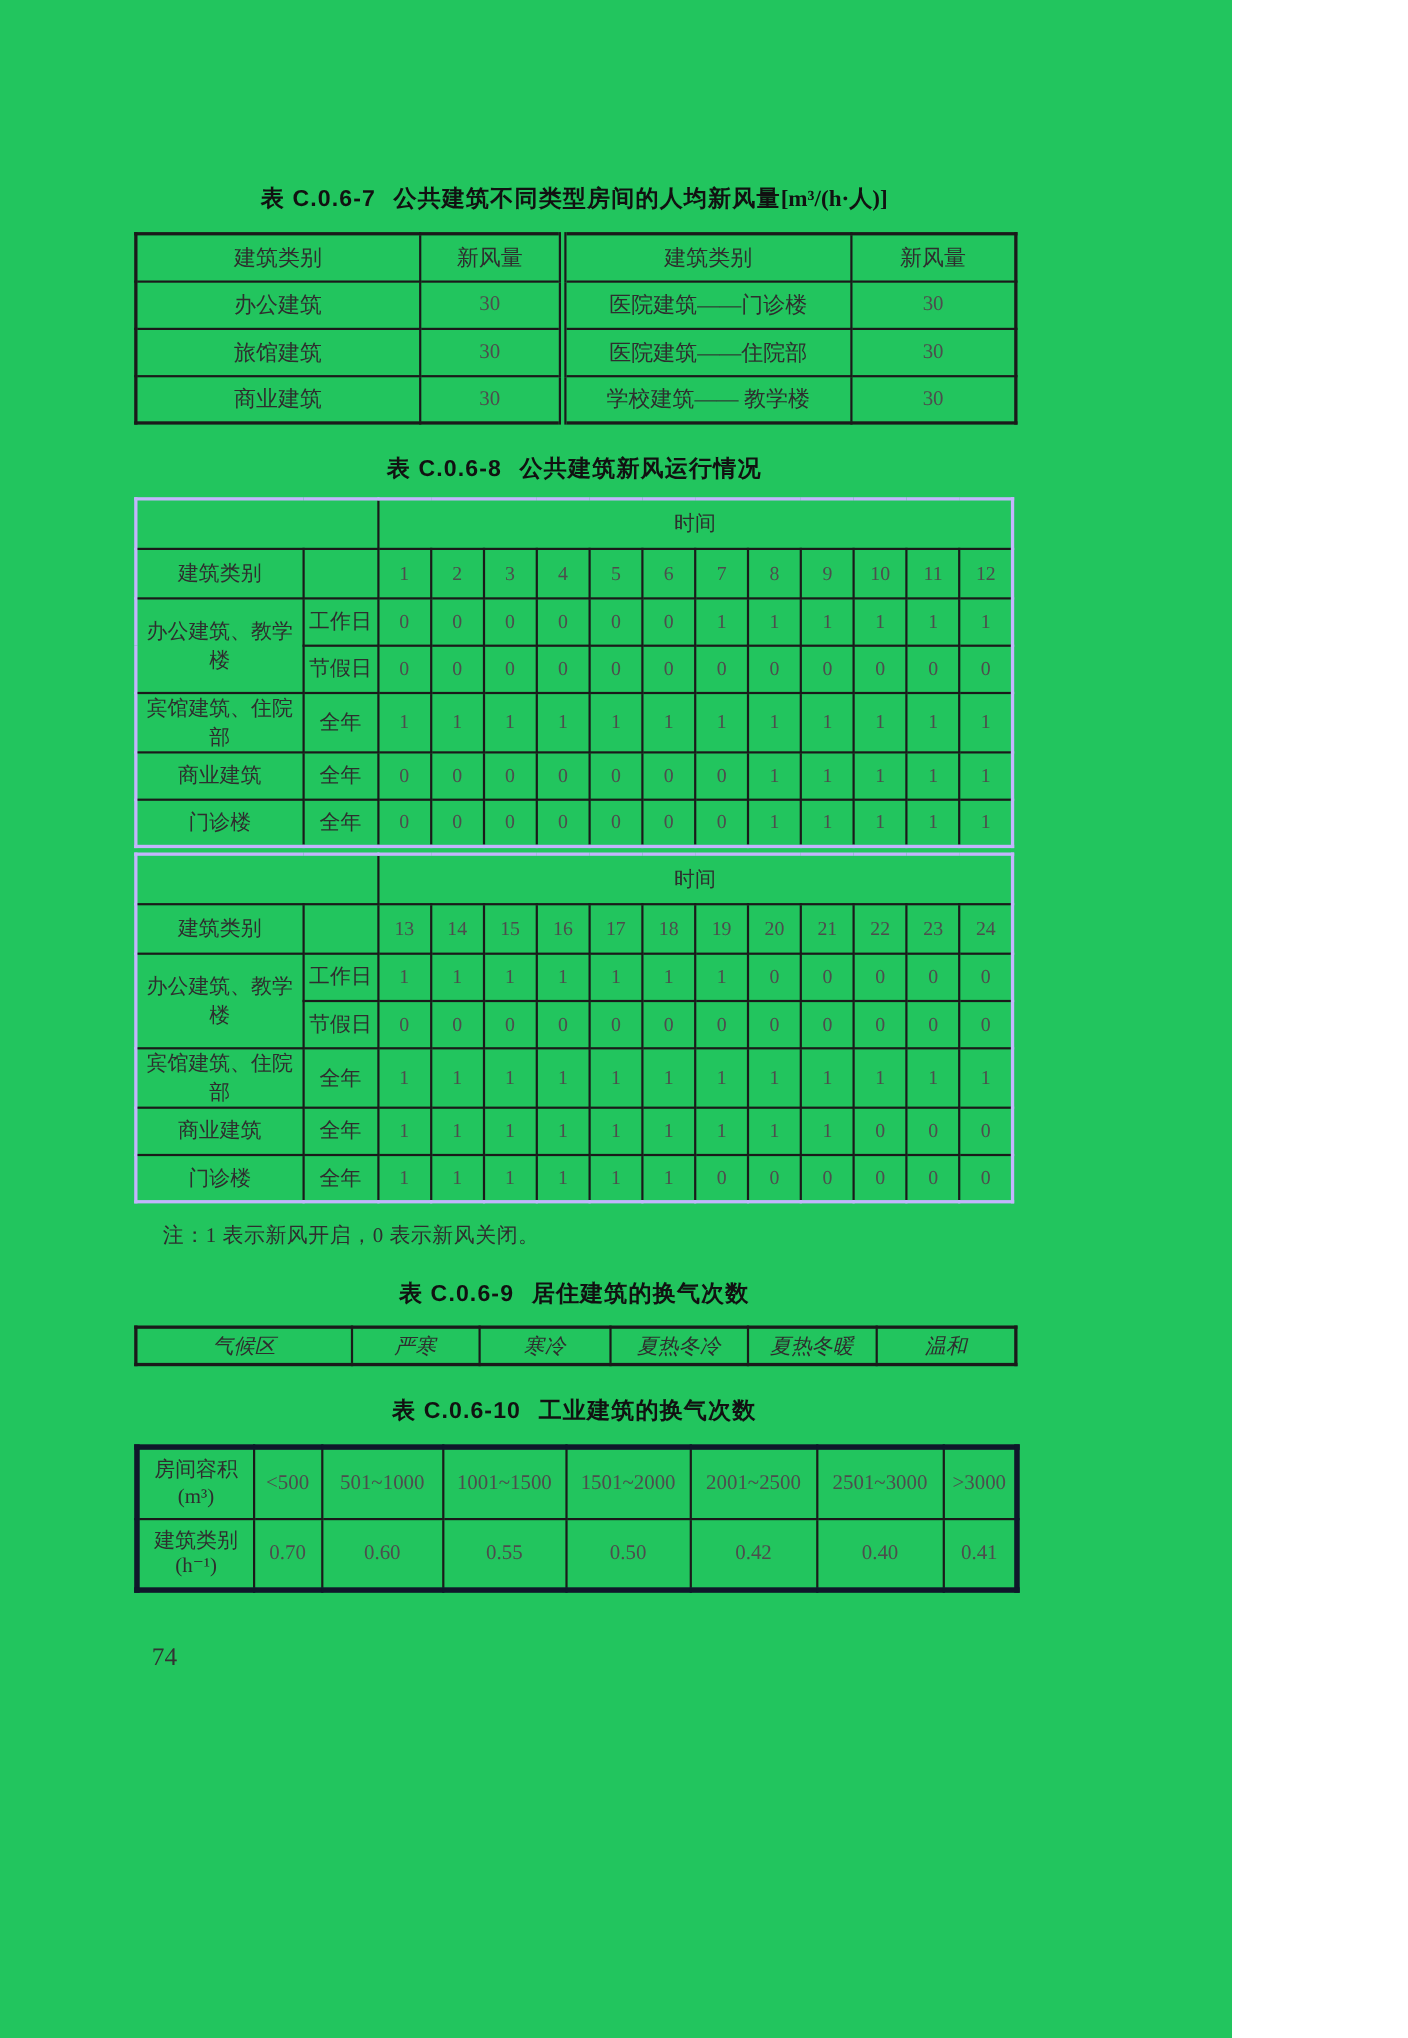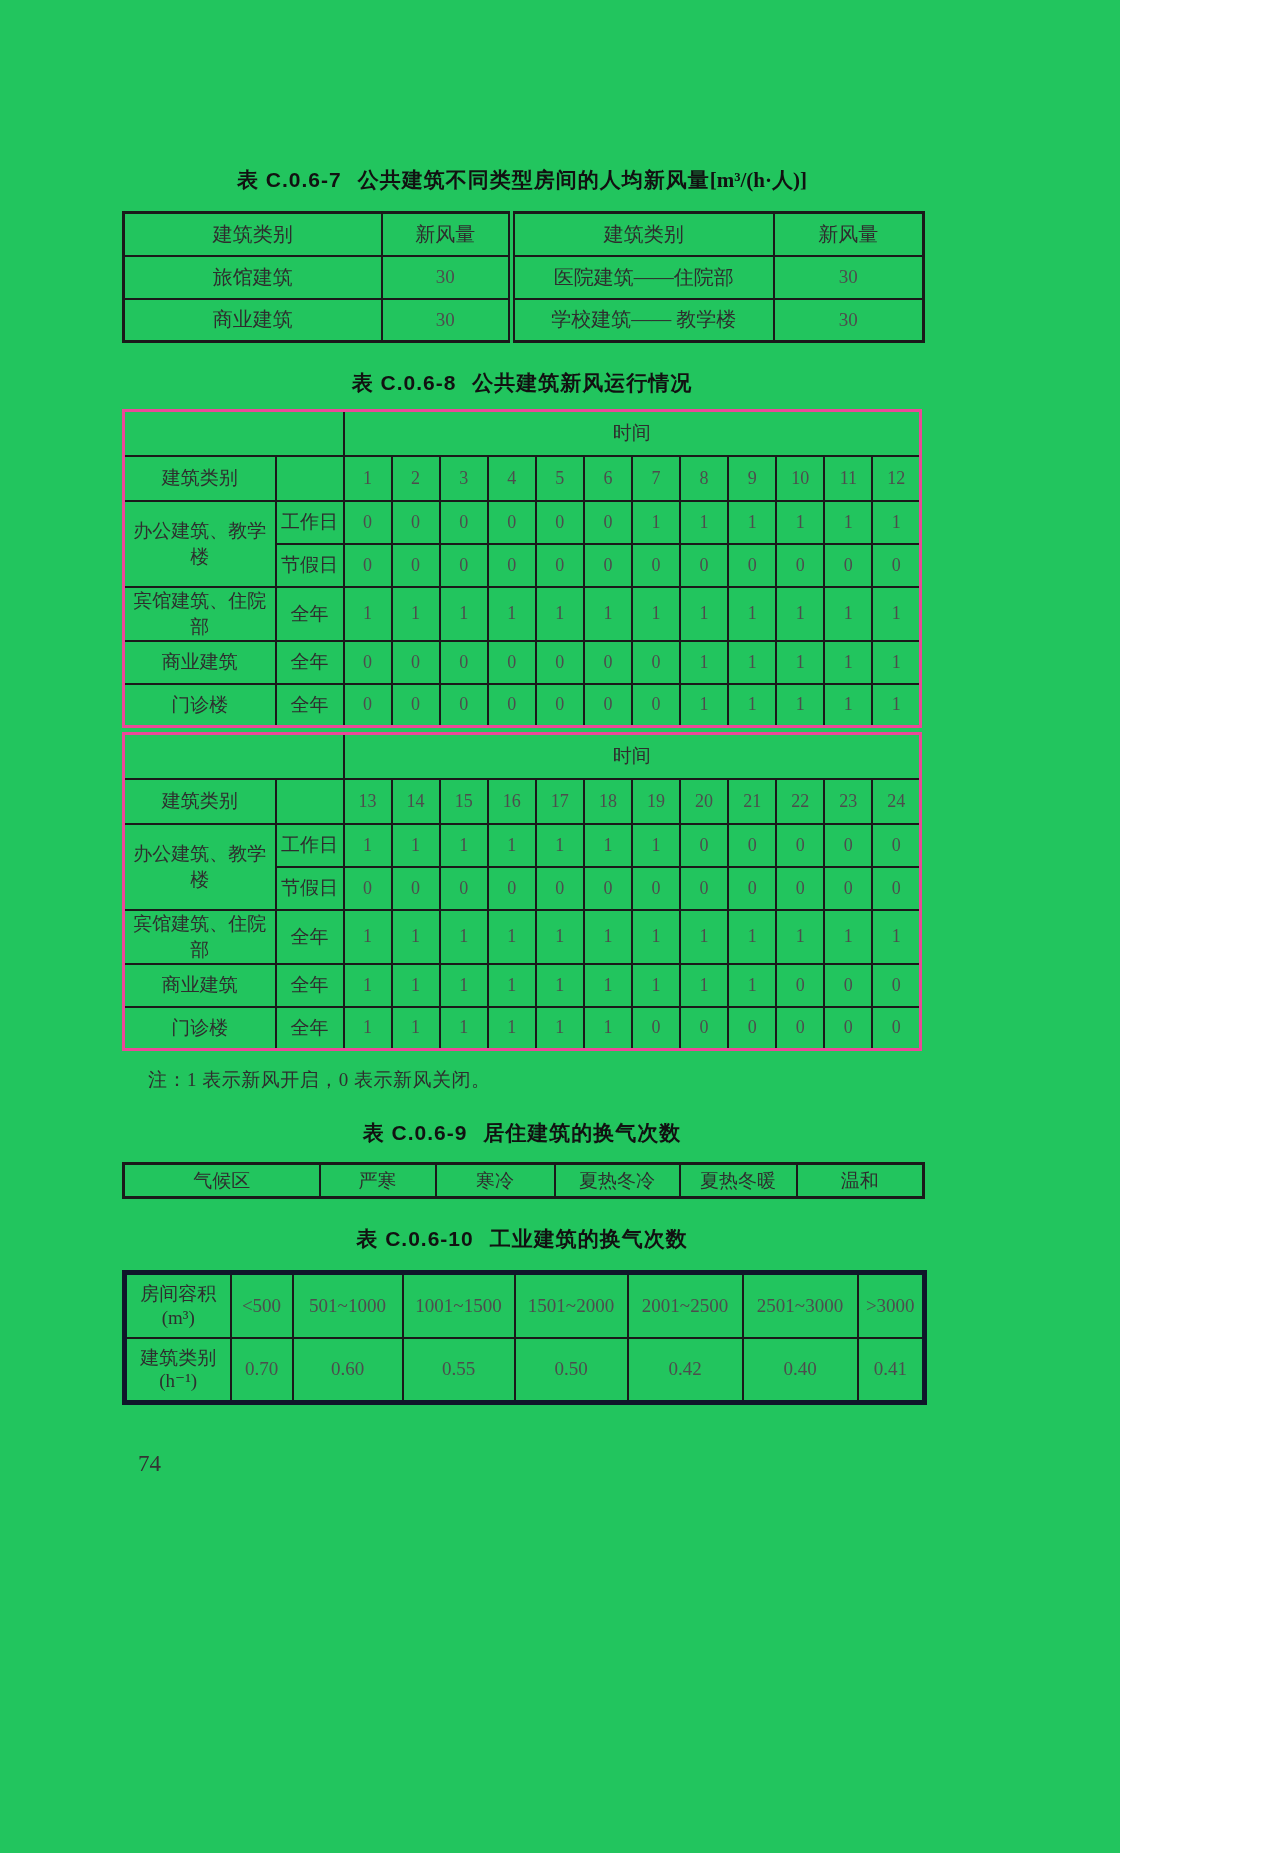--- a/index.html
+++ b/index.html
@@ -27,31 +27,31 @@
   .lbl { font-size: 20px; color: #2e2e2e; }
   .num { font-size: 19px; color: #4d4d4d; }
 
   
   .t7 { border: 3px solid #1a1a1a; margin-top: 17px; }
   .t7 td { border: 2px solid #1a1a1a; height: 43px; }
   .t7 td.dl { border-left: 7px double #1a1a1a; }
 
   
   .t8wrap { margin-top: 12px; }
-  .sched { border: 3px solid #ec4899; }
+  .sched { border: 3px solid #c4b5fd; }
   .sched + .sched { margin-top: 4px; }
   .sched td { border: 2px solid #1a1a1a; height: 43px; }
   .sched tbody tr:nth-child(1) td,
   .sched tbody tr:nth-child(2) td { height: 45px; }
   .sched td.lbl { font-size: 19px; }
   .sched td.num { font-size: 18px; }
 
   
   .t9 { border: 3px solid #1a1a1a; margin-top: 15px; }
-  .t9 td { border: 2px solid #1a1a1a; height: 34px; font-size: 19px; }
+  .t9 td { border: 2px solid #1a1a1a; height: 34px; font-size: 19px; font-style: italic; }
 
   
   .t10 { border: 5px solid #0f172a; margin-top: 17px; }
   .t10 td { border: 2px solid #1a1a1a; height: 65px; font-size: 19px; white-space: pre-line; line-height: 1.25; }
 
   .note {
     margin: 16px 0 0 26px; font-size: 19px; color: #2e2e2e; letter-spacing: 0.5px;
   }
   .mt-sec { margin-top: 26px; }
   .page-number {
@@ -72,20 +72,26 @@
           <col style="width:130px">
           <col style="width:262px">
           <col style="width:150px">
         </colgroup>
       <tbody>
         <tr>
           <td class="lbl">建筑类别</td>
           <td class="lbl">新风量</td>
           <td class="lbl dl">建筑类别</td>
           <td class="lbl">新风量</td>
+        </tr>
+        <tr>
+          <td class="lbl">办公建筑</td>
+          <td class="num">30</td>
+          <td class="lbl dl">医院建筑——门诊楼</td>
+          <td class="num">30</td>
         </tr>
         <tr>
           <td class="lbl">旅馆建筑</td>
           <td class="num">30</td>
           <td class="lbl dl">医院建筑——住院部</td>
           <td class="num">30</td>
         </tr>
         <tr>
           <td class="lbl">商业建筑</td>
           <td class="num">30</td>

